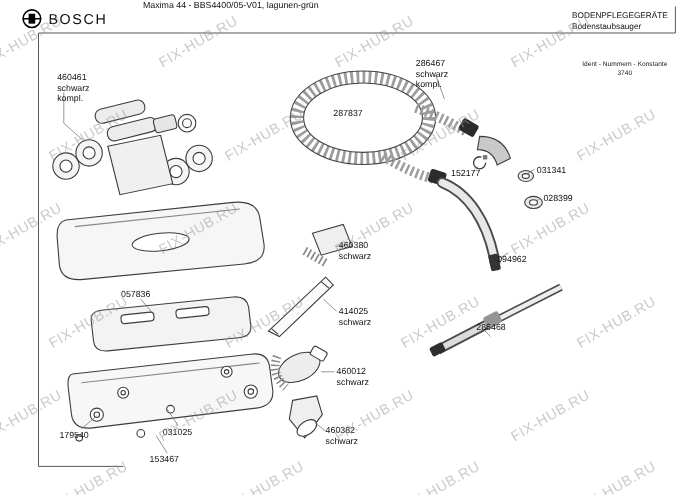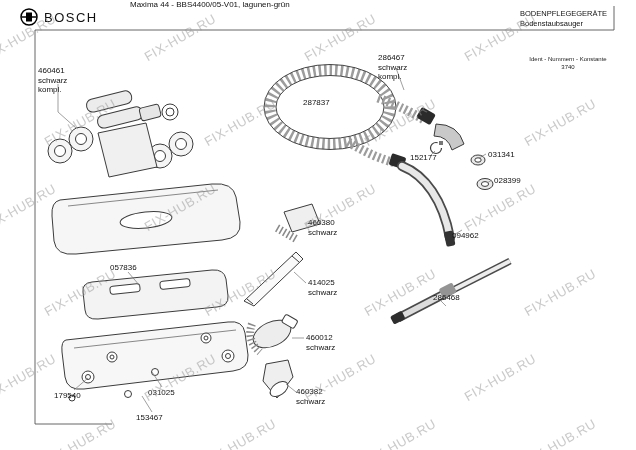--- a/index.html
+++ b/index.html
@@ -166,21 +166,21 @@
   <span class="hdr-title">Maxima 44 - BBS4400/05-V01, lagunen-grün</span>
   <div class="hdr-cat">
     <div>BODENPFLEGEGERÄTE</div>
     <div>Bodenstaubsauger</div>
   </div>
   <div class="ident">
     <div>Ident - Nummern - Konstante</div>
     <div>3740</div>
   </div>
 
-  <div class="part-label" style="left:38px;top:66px">
+  <div class="part-label" style="left:52px;top:66px">
     <div>460461</div>
     <div class="part-note">schwarz
 kompl.</div>
   </div>
   <div class="part-label" style="left:110px;top:263px">
     <div>057836</div>
   </div>
   <div class="part-label" style="left:54px;top:391px">
     <div>179540</div>
   </div>

